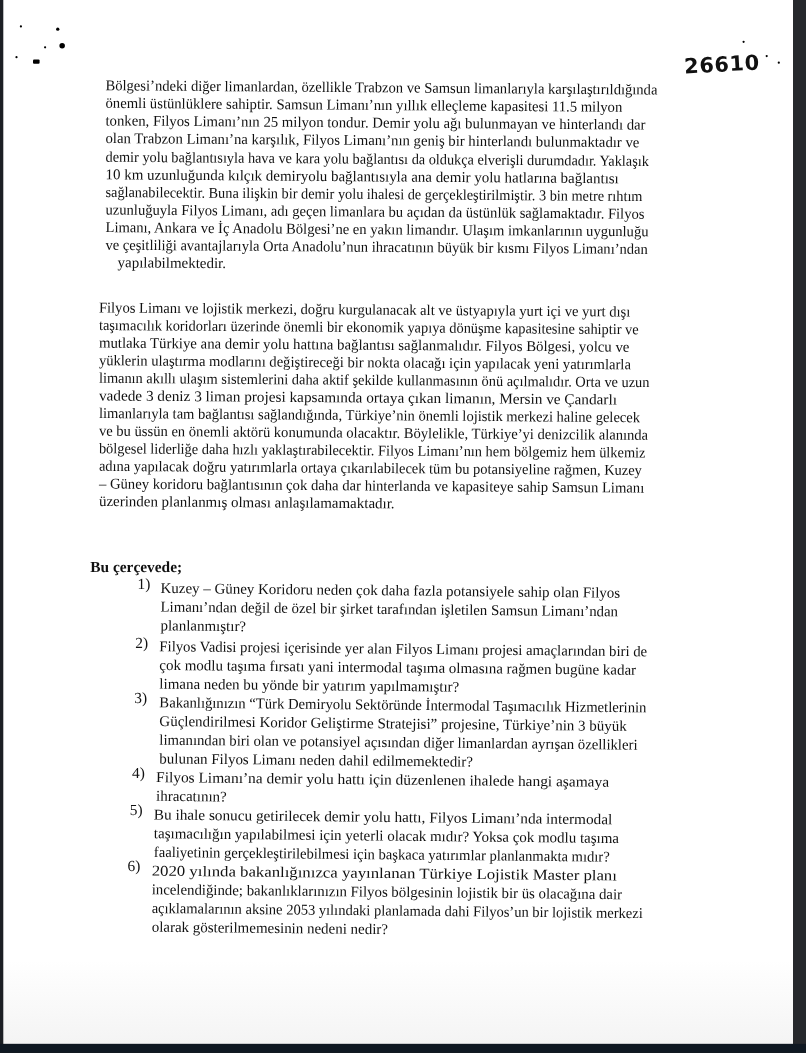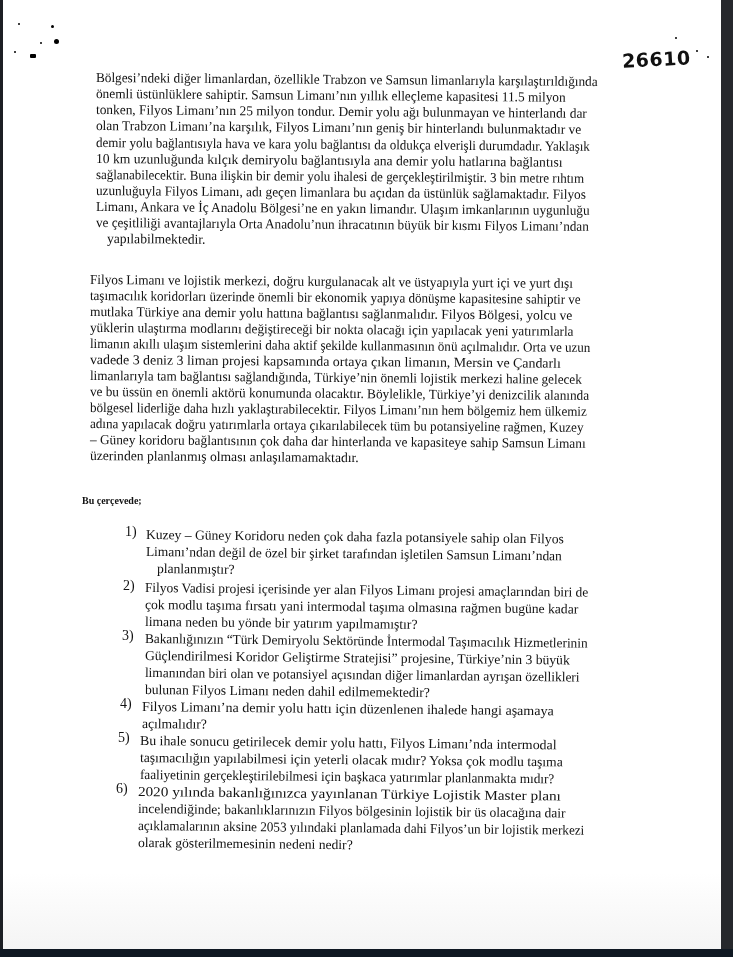--- a/index.html
+++ b/index.html
@@ -18,21 +18,21 @@
   .speck { position: absolute; background: #000; border-radius: 50%; }
   .doc-number {
     position: absolute; left: 619px; top: 48px;
     font-family: "DejaVu Sans", sans-serif; font-size: 19px; font-weight: bold;
     letter-spacing: 0.5px; transform: rotate(-3deg); color: #111;
   }
   .line {
     position: absolute; white-space: nowrap; font-size: 13.6px; line-height: 14px;
     transform-origin: left top;
   }
-  .heading { font-weight: bold; font-size: 10px; }
+  .heading { font-weight: bold; font-size: 14px; margin-top: 16px; }
   .num { position: absolute; font-size: 14px; }
 </style>
 </head>
 <body>
 
 <div class="page">
 
   <span class="speck" style="left:15px;top:23px;width:2px;height:2px;"></span>
   <span class="speck" style="left:48px;top:25px;width:3px;height:3px;"></span>
   <span class="speck" style="left:51px;top:39px;width:5px;height:5px;"></span>
@@ -68,36 +68,36 @@
   <div class="line" style="left:87px;top:401px;transform:rotate(0.45deg) scaleX(0.96);">bölgesel liderliğe daha hızlı yaklaştırabilecektir. Filyos Limanı’nın hem bölgemiz hem ülkemiz</div>
   <div class="line" style="left:87px;top:417px;transform:rotate(0.45deg) scaleX(0.965);">adına yapılacak doğru yatırımlarla ortaya çıkarılabilecek tüm bu potansiyeline rağmen, Kuzey</div>
   <div class="line" style="left:87px;top:433px;transform:rotate(0.45deg) scaleX(0.98);">– Güney koridoru bağlantısının çok daha dar hinterlanda ve kapasiteye sahip Samsun Limanı</div>
   <div class="line" style="left:87px;top:449px;transform:rotate(0.45deg);">üzerinden planlanmış olması anlaşılamamaktadır.</div>
 
   <div class="line heading" style="left:79px;top:494px;">Bu çerçevede;</div>
 
   <div class="num" style="left:122px;top:524px;">1)</div>
   <div class="line" style="left:143px;top:528px;transform:rotate(0.6deg) scaleX(1.0);">Kuzey – Güney Koridoru neden çok daha fazla potansiyele sahip olan Filyos</div>
   <div class="line" style="left:143px;top:545px;transform:rotate(0.6deg) scaleX(0.99);">Limanı’ndan değil de özel bir şirket tarafından işletilen Samsun Limanı’ndan</div>
-  <div class="line" style="left:154px;top:562px;transform:rotate(0.6deg);">planlanmıştır?</div>
+  <div class="line" style="left:143px;top:562px;transform:rotate(0.6deg);">planlanmıştır?</div>
 
   <div class="num" style="left:120px;top:578px;">2)</div>
   <div class="line" style="left:142px;top:581px;transform:rotate(0.6deg) scaleX(0.985);">Filyos Vadisi projesi içerisinde yer alan Filyos Limanı projesi amaçlarından biri de</div>
   <div class="line" style="left:142px;top:598px;transform:rotate(0.6deg) scaleX(1.0);">çok modlu taşıma fırsatı yani intermodal taşıma olmasına rağmen bugüne kadar</div>
   <div class="line" style="left:142px;top:615px;transform:rotate(0.6deg);">limana neden bu yönde bir yatırım yapılmamıştır?</div>
 
   <div class="num" style="left:119px;top:628px;">3)</div>
   <div class="line" style="left:142px;top:632px;transform:rotate(0.6deg) scaleX(0.98);">Bakanlığınızın “Türk Demiryolu Sektöründe İntermodal Taşımacılık Hizmetlerinin</div>
   <div class="line" style="left:142px;top:649px;transform:rotate(0.6deg) scaleX(1.0);">Güçlendirilmesi Koridor Geliştirme Stratejisi” projesine, Türkiye’nin 3 büyük</div>
   <div class="line" style="left:142px;top:666px;transform:rotate(0.6deg) scaleX(0.985);">limanından biri olan ve potansiyel açısından diğer limanlardan ayrışan özellikleri</div>
   <div class="line" style="left:142px;top:683px;transform:rotate(0.6deg);">bulunan Filyos Limanı neden dahil edilmemektedir?</div>
 
   <div class="num" style="left:117px;top:696px;">4)</div>
   <div class="line" style="left:139px;top:700px;transform:rotate(0.6deg) scaleX(1.03);">Filyos Limanı’na demir yolu hattı için düzenlenen ihalede hangi aşamaya</div>
-  <div class="line" style="left:139px;top:717px;transform:rotate(0.6deg);">açılmalıdır?</div>
+  <div class="line" style="left:139px;top:717px;transform:rotate(0.6deg);">ihracatının?</div>
 
   <div class="num" style="left:115px;top:730px;">5)</div>
   <div class="line" style="left:137px;top:734px;transform:rotate(0.6deg) scaleX(1.02);">Bu ihale sonucu getirilecek demir yolu hattı, Filyos Limanı’nda intermodal</div>
   <div class="line" style="left:137px;top:751px;transform:rotate(0.6deg) scaleX(1.0);">taşımacılığın yapılabilmesi için yeterli olacak mıdır? Yoksa çok modlu taşıma</div>
   <div class="line" style="left:137px;top:768px;transform:rotate(0.6deg) scaleX(0.975);">faaliyetinin gerçekleştirilebilmesi için başkaca yatırımlar planlanmakta mıdır?</div>
 
   <div class="num" style="left:113px;top:781px;">6)</div>
   <div class="line" style="left:135px;top:785px;transform:rotate(0.6deg) scaleX(1.12);">2020 yılında bakanlığınızca yayınlanan Türkiye Lojistik Master planı</div>
   <div class="line" style="left:135px;top:802px;transform:rotate(0.6deg) scaleX(0.99);">incelendiğinde; bakanlıklarınızın Filyos bölgesinin lojistik bir üs olacağına dair</div>
   <div class="line" style="left:135px;top:819px;transform:rotate(0.6deg) scaleX(0.97);">açıklamalarının aksine 2053 yılındaki planlamada dahi Filyos’un bir lojistik merkezi</div>

